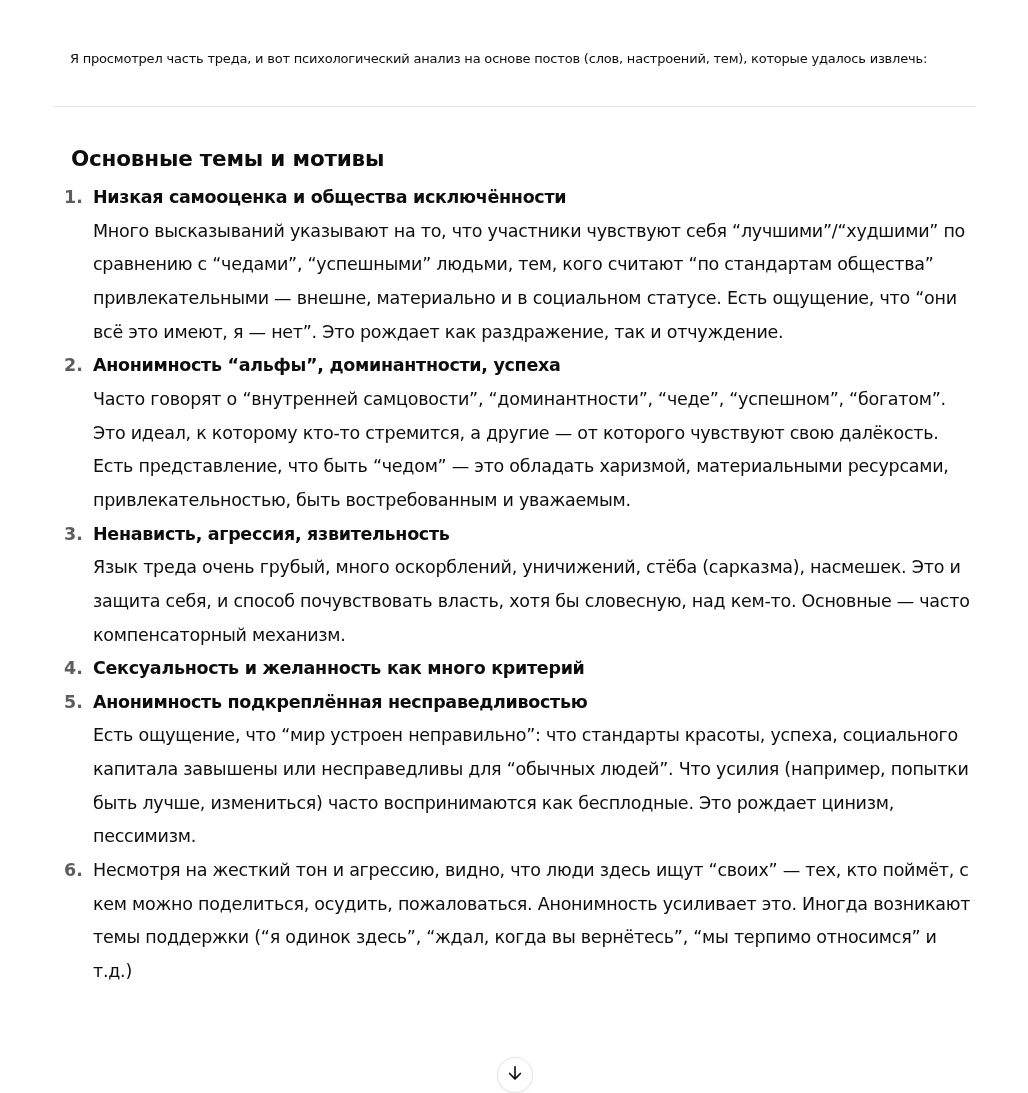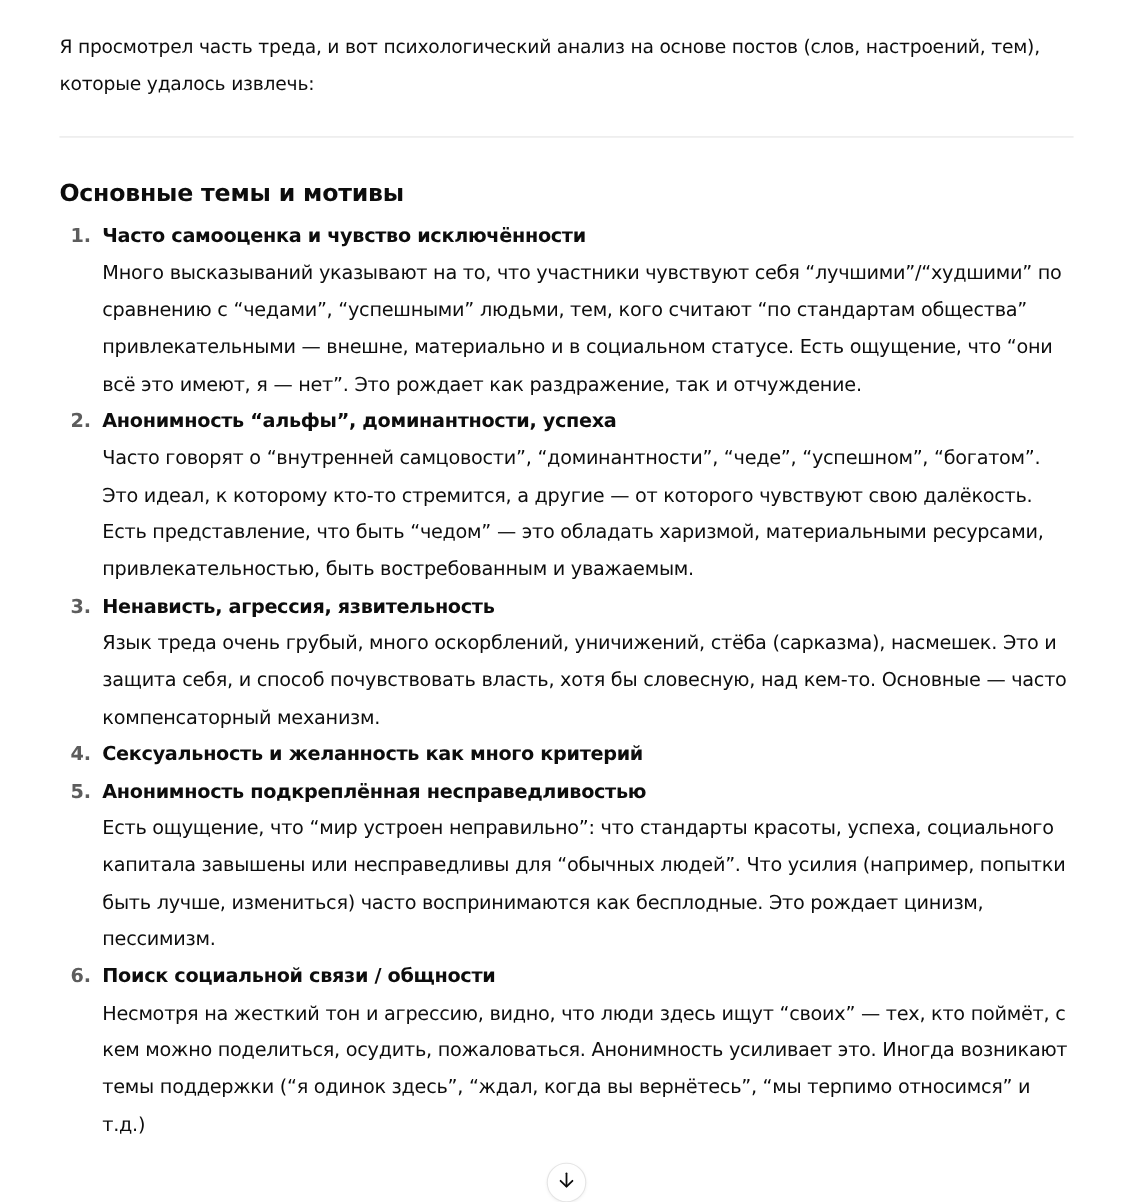--- a/index.html
+++ b/index.html
@@ -15,35 +15,35 @@
       font-family: "DejaVu Sans", "Liberation Sans", sans-serif;
       color: #0d0d0d;
     }
     .content {
       position: absolute;
       left: 54px;
       top: 26px;
       width: 922px;
     }
     .intro {
-      font-size: 17px;
+      font-size: 13px;
       line-height: 34px;
-      margin: 0;
+      margin: 16px;
       letter-spacing: -0.2px;
     }
     .divider {
       border: none;
       border-top: 1px solid #e3e3e3;
       margin: 30px 0 0 0;
       height: 0;
     }
     .section-title {
       font-size: 21.5px;
       font-weight: 600;
-      margin: 38px 0 0 0;
+      margin: 38px 0 0 17px;
       line-height: 28px;
       letter-spacing: -0.2px;
     }
     ol.themes {
       list-style: none;
       margin: 8px 0 0 0;
       padding: 0;
     }
     ol.themes li {
       position: relative;
@@ -93,21 +93,21 @@
 </head>
 <body>
 
 <div class="content">
   <p class="intro">Я просмотрел часть треда, и вот психологический анализ на основе постов (слов, настроений, тем), которые удалось извлечь:</p>
   <hr class="divider">
   <h3 class="section-title">Основные темы и мотивы</h3>
   <ol class="themes">
     <li>
       <span class="num">1.</span>
-      <div class="item-title">Часто самооценка и чувство исключённости</div>
+      <div class="item-title">Низкая самооценка и общества исключённости</div>
       <div class="item-body">Много высказываний указывают на то, что участники чувствуют себя “лучшими”/“худшими” по сравнению с “чедами”, “успешными” людьми, тем, кого считают “по стандартам общества” привлекательными — внешне, материально и в социальном статусе. Есть ощущение, что “они всё это имеют, я — нет”. Это рождает как раздражение, так и отчуждение.</div>
     </li>
     <li>
       <span class="num">2.</span>
       <div class="item-title">Анонимность “альфы”, доминантности, успеха</div>
       <div class="item-body">Часто говорят о “внутренней самцовости”, “доминантности”, “чеде”, “успешном”, “богатом”. Это идеал, к которому кто-то стремится, а другие — от которого чувствуют свою далёкость. Есть представление, что быть “чедом” — это обладать харизмой, материальными ресурсами, привлекательностью, быть востребованным и уважаемым.</div>
     </li>
     <li>
       <span class="num">3.</span>
       <div class="item-title">Ненависть, агрессия, язвительность</div>
@@ -117,21 +117,20 @@
       <span class="num">4.</span>
       <div class="item-title">Сексуальность и желанность как много критерий</div>
     </li>
     <li>
       <span class="num">5.</span>
       <div class="item-title">Анонимность подкреплённая несправедливостью</div>
       <div class="item-body">Есть ощущение, что “мир устроен неправильно”: что стандарты красоты, успеха, социального капитала завышены или несправедливы для “обычных людей”. Что усилия (например, попытки быть лучше, измениться) часто воспринимаются как бесплодные. Это рождает цинизм, пессимизм.</div>
     </li>
     <li>
       <span class="num">6.</span>
-      <div class="item-title">Поиск социальной связи / общности</div>
       <div class="item-body">Несмотря на жесткий тон и агрессию, видно, что люди здесь ищут “своих” — тех, кто поймёт, с кем можно поделиться, осудить, пожаловаться. Анонимность усиливает это. Иногда возникают темы поддержки (“я одинок здесь”, “ждал, когда вы вернётесь”, “мы терпимо относимся” и т.д.)</div>
     </li>
   </ol>
 </div>
 
 <div class="scroll-down">
   <span>
     <svg viewBox="0 0 20 20" fill="none" stroke="#0d0d0d" stroke-width="1.8" stroke-linecap="round" stroke-linejoin="round">
       <line x1="10" y1="3" x2="10" y2="16"></line>
       <polyline points="4,10.5 10,16.5 16,10.5"></polyline>

